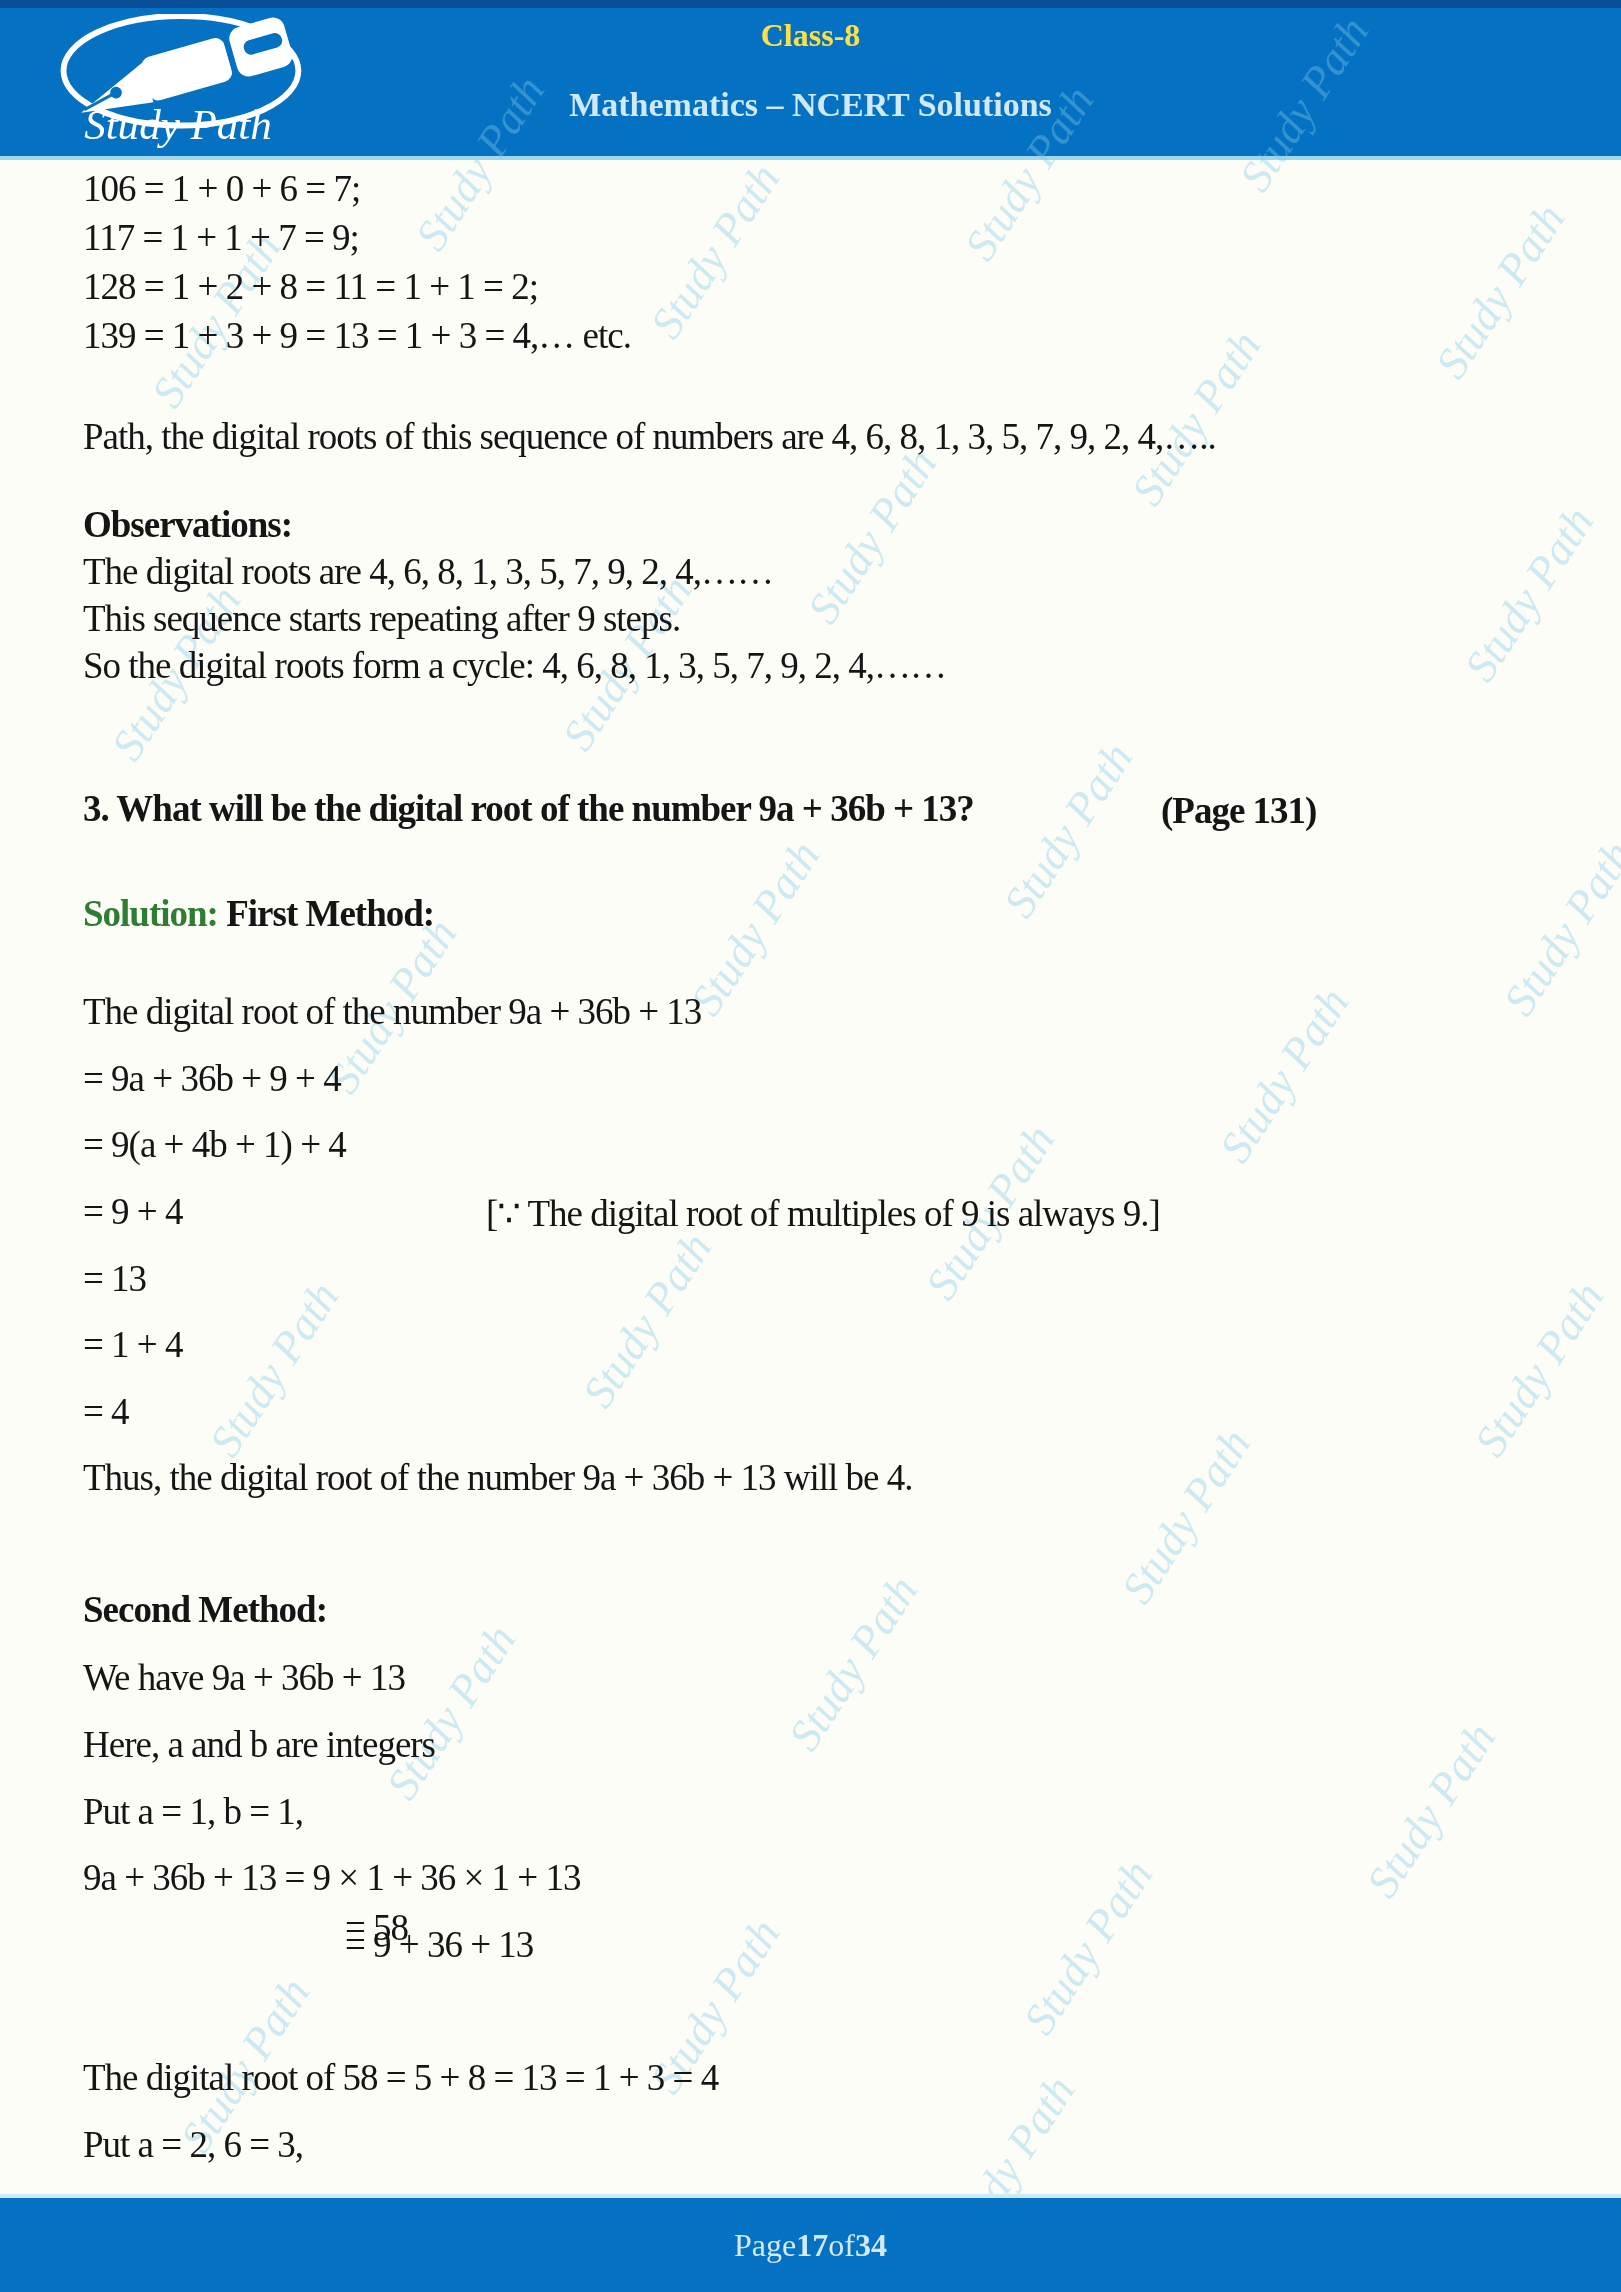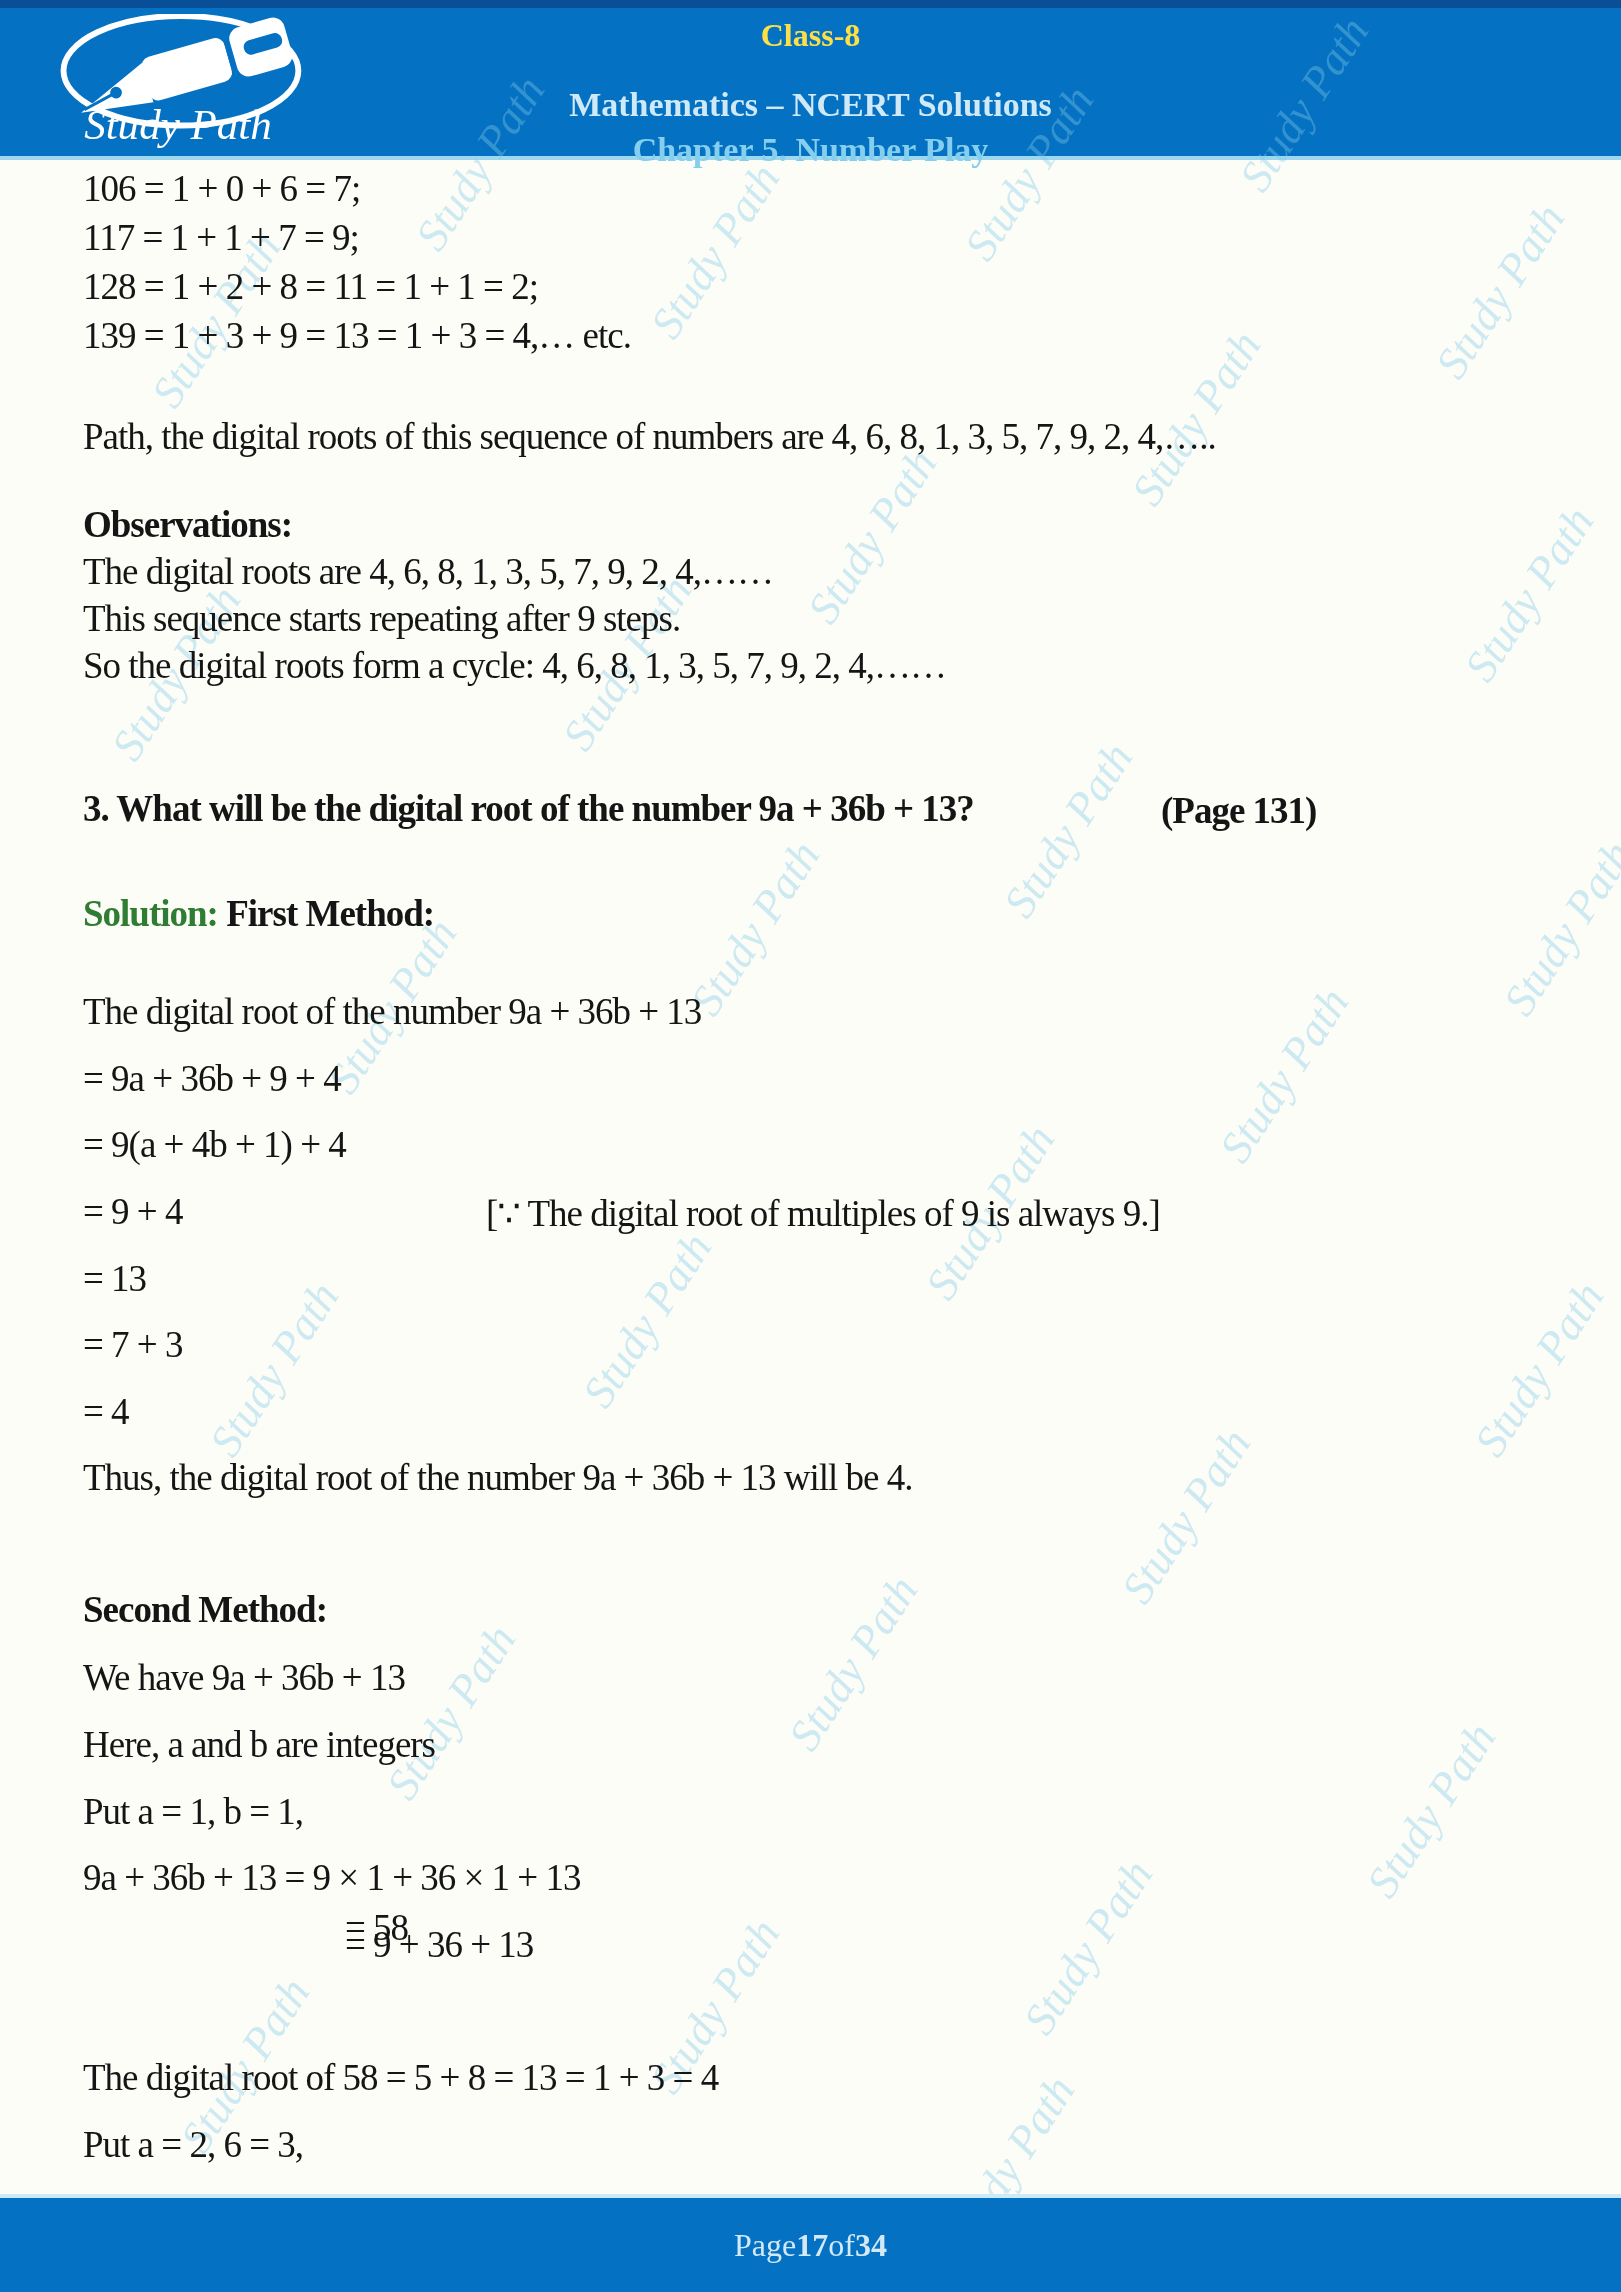--- a/index.html
+++ b/index.html
@@ -82,21 +82,20 @@
           <rect x="208" y="34" width="8" height="50" fill="#0571c2"></rect>
           <rect x="214" y="32" width="58" height="52" rx="12" fill="#ffffff"></rect>
           <rect x="226" y="48" width="40" height="15" rx="7" fill="#0571c2"></rect>
         </g>
         <text x="155" y="128" text-anchor="middle" fill="#ffffff" font-size="44" font-style="italic" font-family="Liberation Serif, serif">Study Path</text>
       </svg>
     </div>
     <div class="hdr-titles">
       <div class="hdr-t1">Class-8</div>
       <div class="hdr-t2">Mathematics – NCERT Solutions</div>
-      <div class="hdr-t3">Chapter 5. Number Play</div>
     </div>
   </div>
 
   <div>
     <span class="wm">Study Path</span>
     <span class="wm">Study Path</span>
     <span class="wm">Study Path</span>
     <span class="wm">Study Path</span>
     <span class="wm">Study Path</span>
     <span class="wm">Study Path</span>
@@ -144,21 +143,21 @@
       <span class="green">Solution:</span>
       <span>First Method:</span>
     </div>
 
     <div class="ln" style="top:992px">The digital root of the number 9a + 36b + 13</div>
     <div class="ln" style="top:1059px">= 9a + 36b + 9 + 4</div>
     <div class="ln" style="top:1125px">= 9(a + 4b + 1) + 4</div>
     <div class="ln" style="top:1192px">= 9 + 4</div>
     <div class="note" style="top:1192px">[∵ The digital root of multiples of 9 is always 9.]</div>
     <div class="ln" style="top:1259px">= 13</div>
-    <div class="ln" style="top:1325px">= 7 + 3</div>
+    <div class="ln" style="top:1325px">= 1 + 4</div>
     <div class="ln" style="top:1392px">= 4</div>
     <div class="ln" style="top:1458px">Thus, the digital root of the number 9a + 36b + 13 will be 4.</div>
 
     <div class="ln b" style="top:1590px">Second Method:</div>
     <div class="ln" style="top:1658px">We have 9a + 36b + 13</div>
     <div class="ln" style="top:1725px">Here, a and b are integers</div>
     <div class="ln" style="top:1792px">Put a = 1, b = 1,</div>
     <div class="ln" style="top:1858px">9a + 36b + 13 = 9 × 1 + 36 × 1 + 13</div>
     <div class="ln ind" style="top:1925px">= 9 + 36 + 13</div>
     <div class="ln ind" style="top:1908px">= 58</div>

